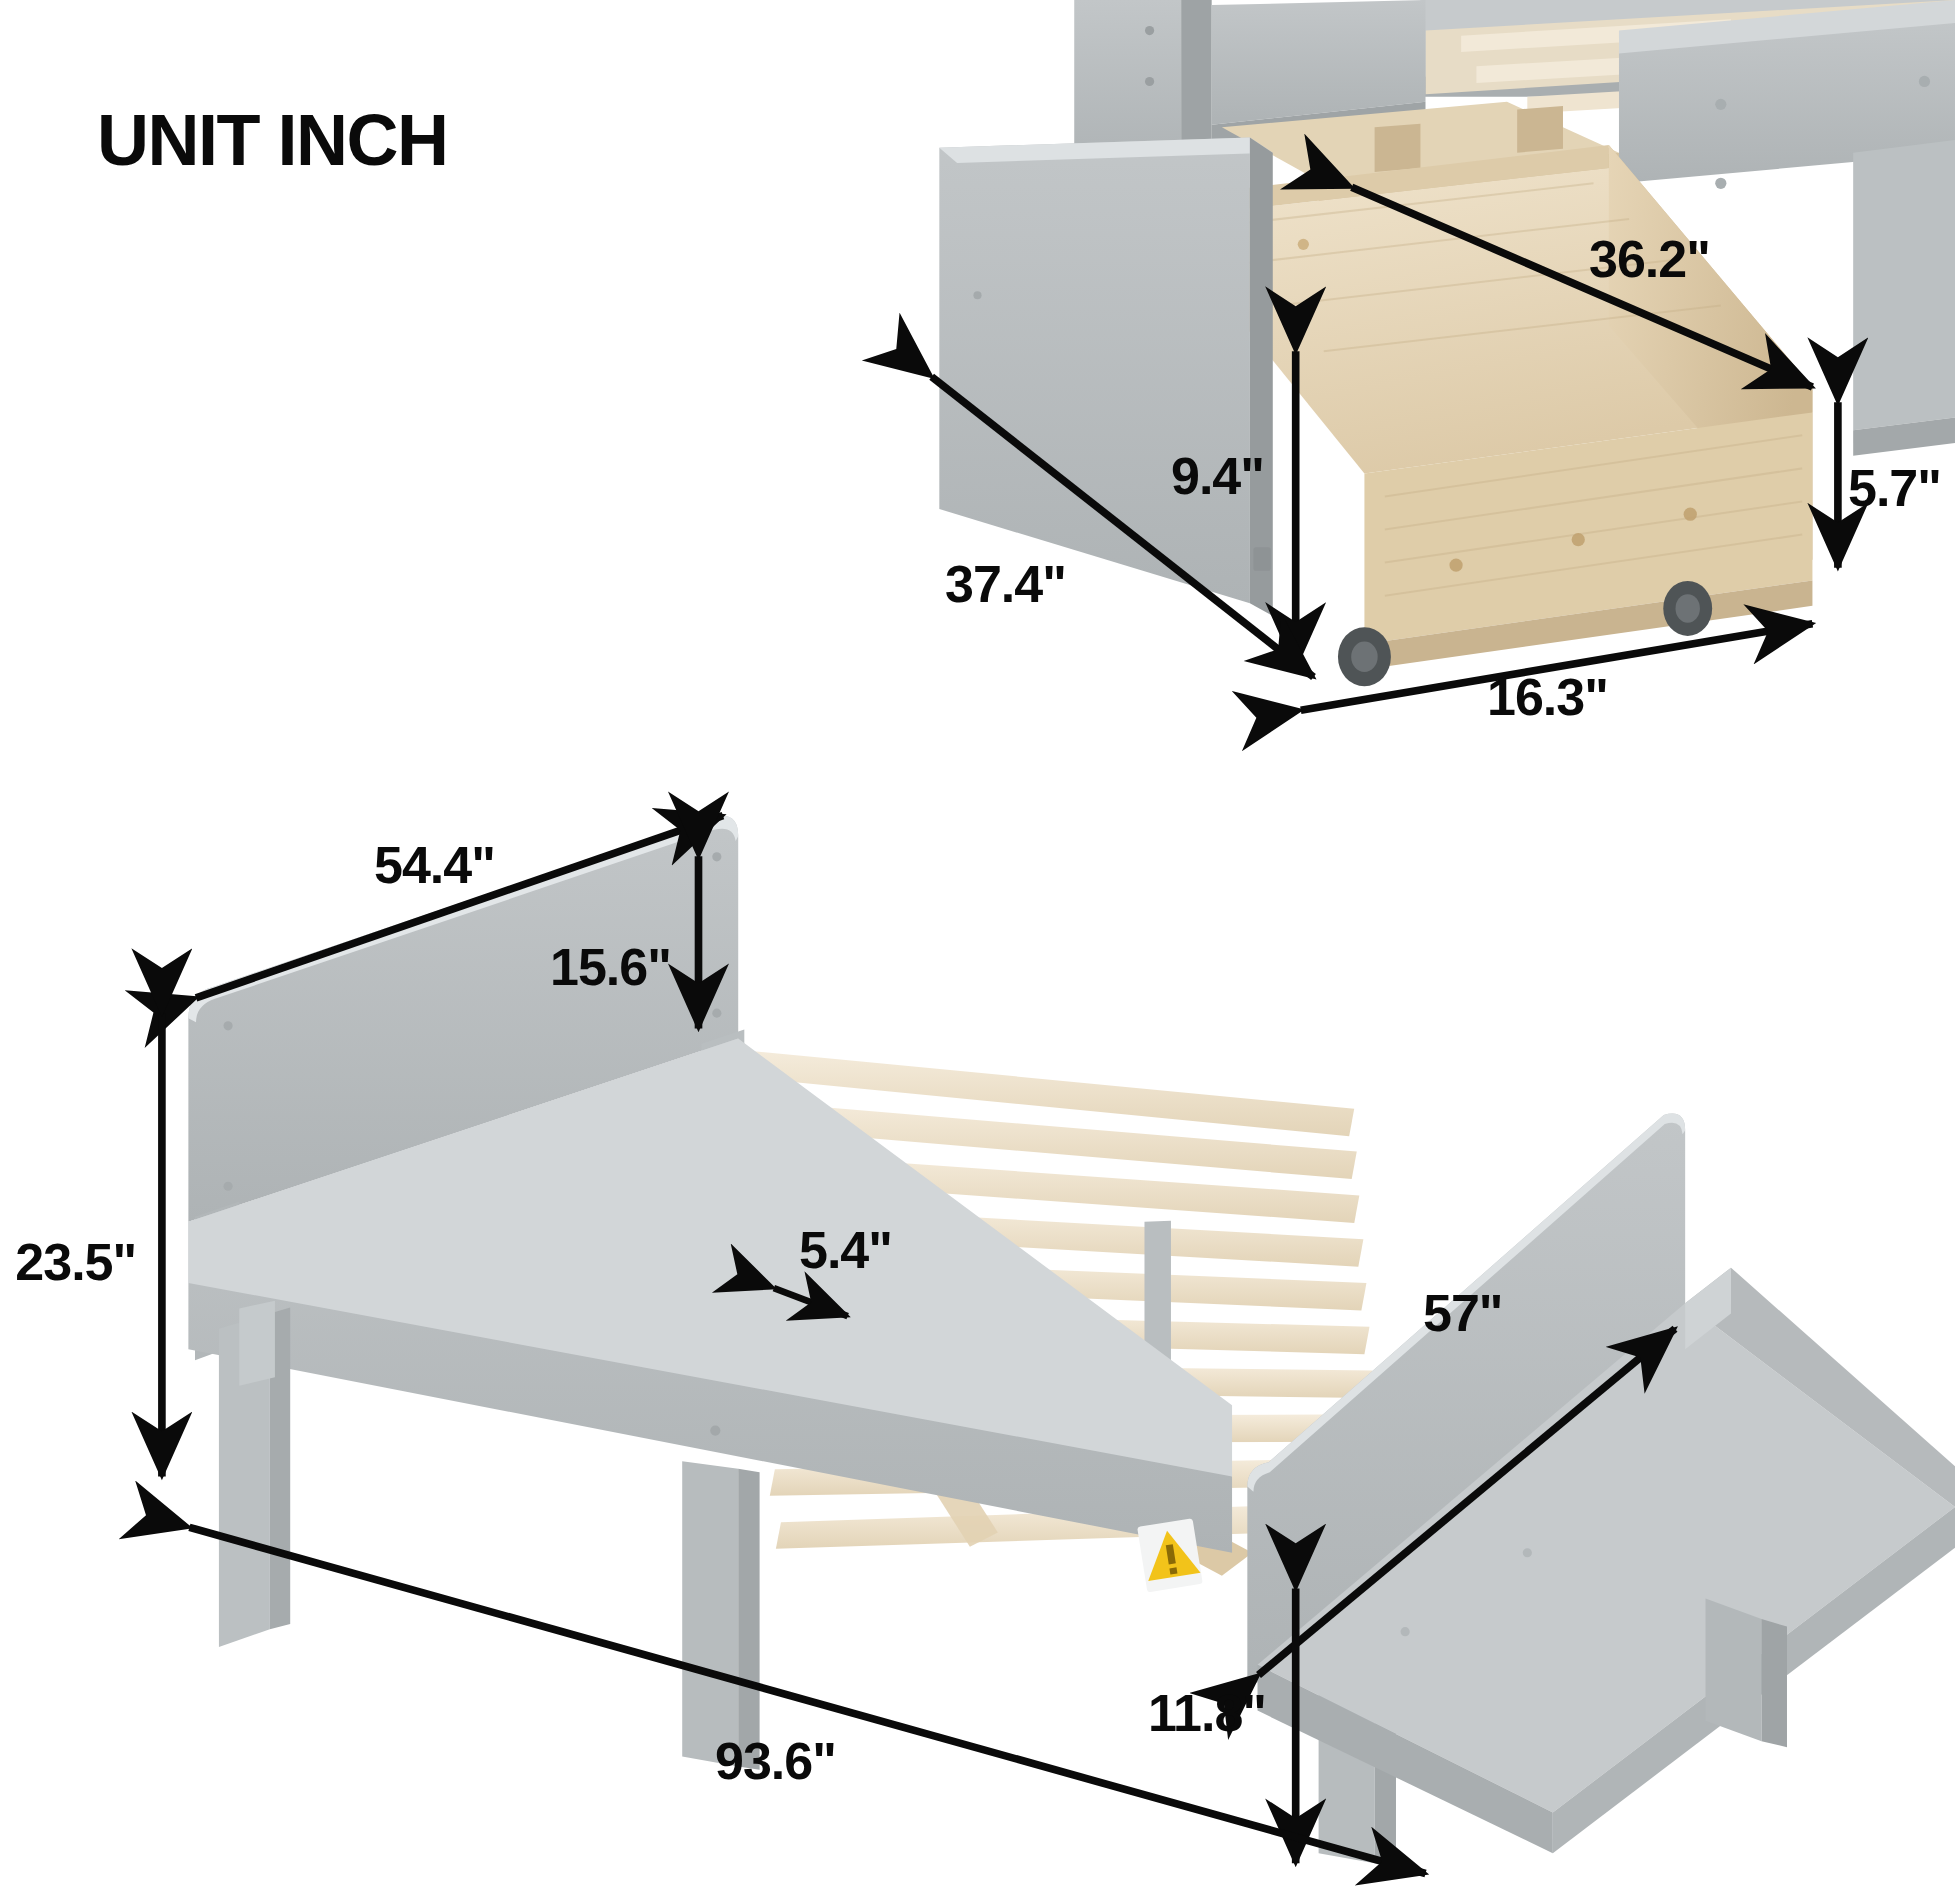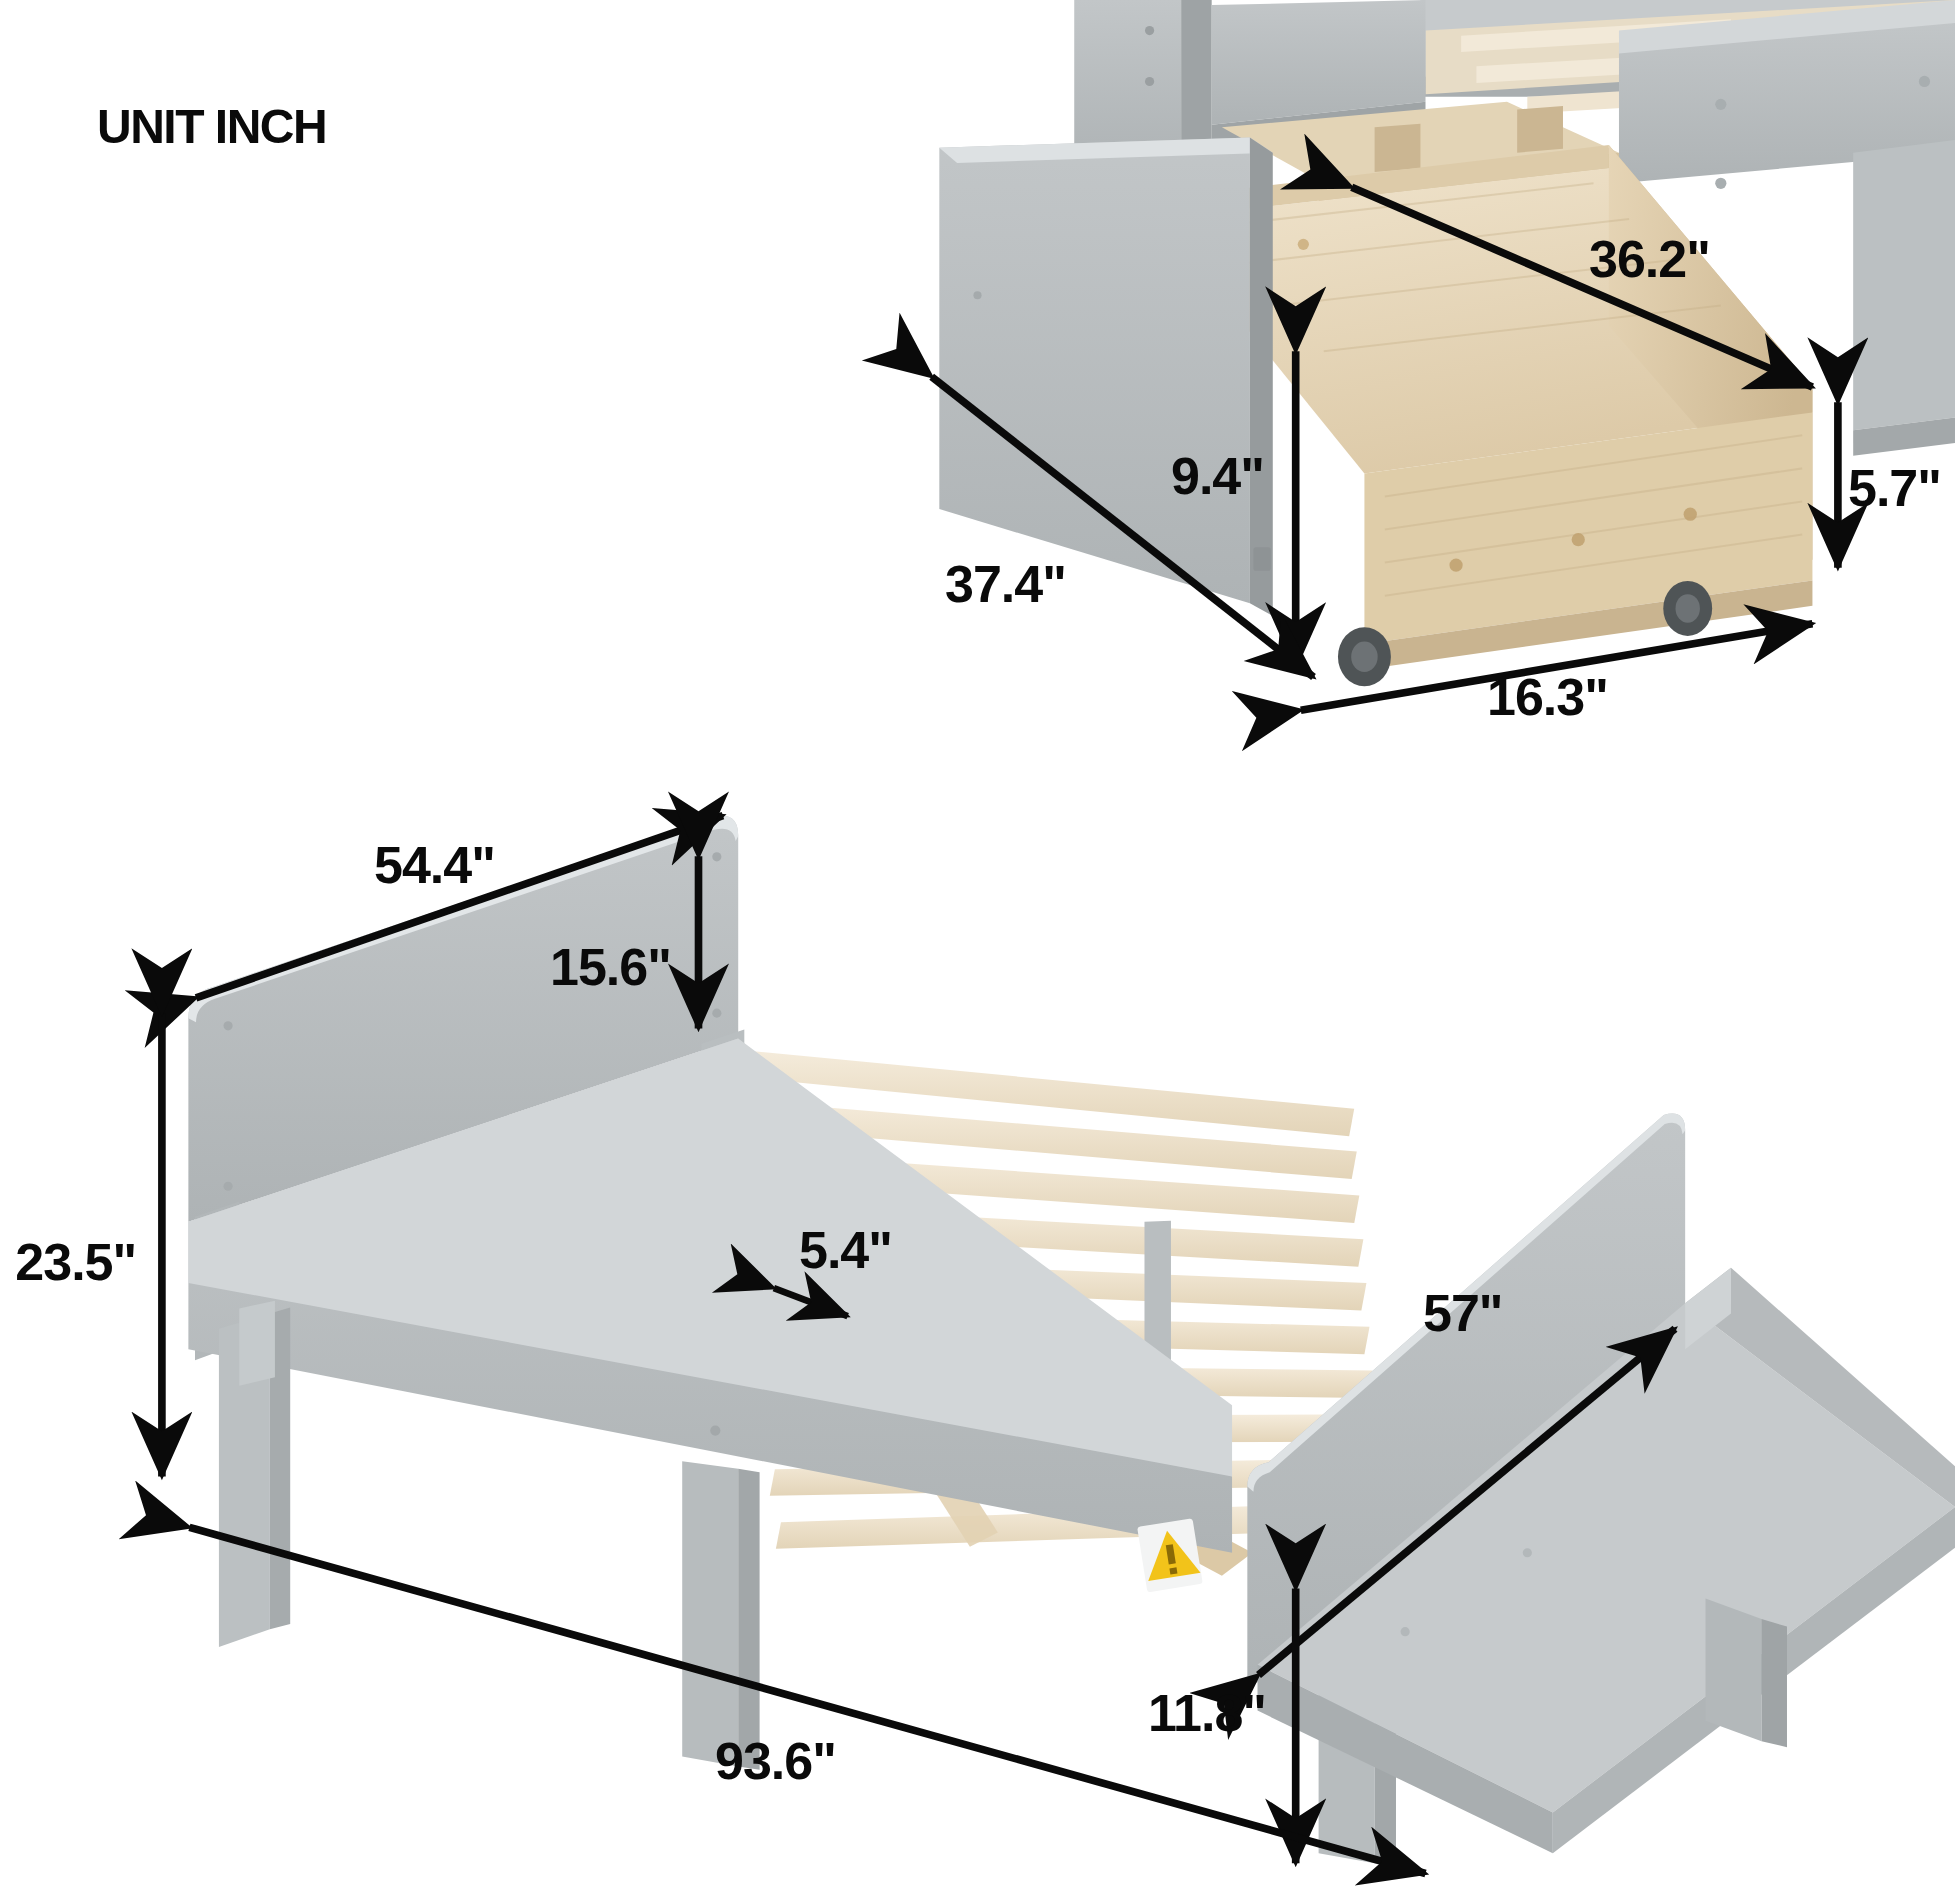--- a/index.html
+++ b/index.html
@@ -2,21 +2,21 @@
 <html style="font-size:8.1px"><head>
 <meta charset="utf-8">
 <style>
   html,body{margin:0;padding:0;background:#ffffff;}
   body{width:1955px;height:1900px;position:relative;overflow:hidden;
        font-family:"Liberation Sans", sans-serif;}
   #stage{position:absolute;left:0;top:0;width:1955px;height:1900px;background:#fff;}
   .lbl{position:absolute;color:#0a0a0a;font-weight:bold;
        font-family:"Liberation Sans", sans-serif;white-space:nowrap;
        letter-spacing:-1px;}
-  #unit-title{left:97px;top:99px;font-size:48px;letter-spacing:-1.5px;text-align:center;}
+  #unit-title{left:97px;top:99px;font-size:72px;letter-spacing:-1.5px;text-align:center;}
   .dim{font-size:52px;}
   svg.overlay{position:absolute;left:0;top:0;width:1955px;height:1900px;
               pointer-events:none;}
 </style>
 </head>
 <body>
 
 <div id="stage">
 
   <svg class="overlay" viewBox="0 0 3840 3732">

